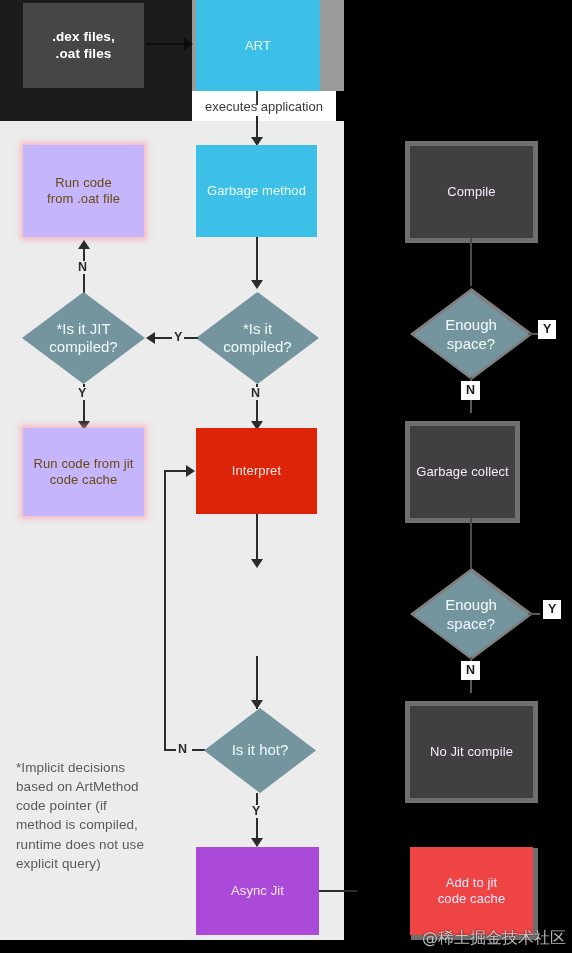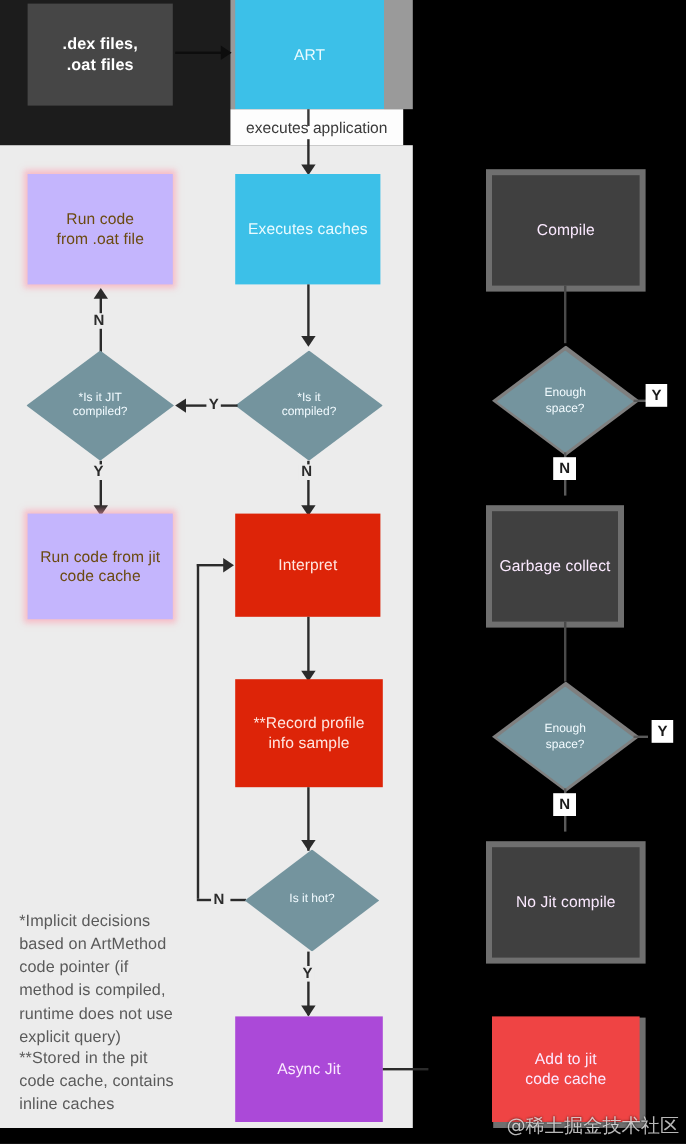--- a/index.html
+++ b/index.html
@@ -114,21 +114,21 @@
   .glow-pink { box-shadow: 0 0 5px 3px rgba(255,150,170,0.55); }
 
   
   .diamond {
     position: absolute;
     display: flex;
     align-items: center;
     justify-content: center;
     text-align: center;
     color: #f2fbff;
-    font-size: 10px;
+    font-size: 15px;
     line-height: 1.22;
     white-space: pre-line;
     background: #74949e;
     clip-path: polygon(50% 0%, 100% 50%, 50% 100%, 0% 50%);
   }
   .diamond-grey {
     background: #74949e;
   }
   .diamond-shadow {
     position: absolute;
@@ -266,21 +266,21 @@
 
   
   
   <div class="node box-orange glow-pink" style="left:23px; top:145px; width:121px; height:92px;">
     <span>Run code
 from .oat file</span>
   </div>
 
   
   <div class="node box-cyan" style="left:196px; top:145px; width:121px; height:92px;">
-    <span>Executes caches</span>
+    <span>Garbage method</span>
   </div>
 
   
   <div class="line-v" style="left:256px; top:237px; height:49px;"></div>
   <div class="arrow-down" style="left:251px; top:280px;"></div>
 
   
   <div class="line-v" style="left:83px; top:248px; height:46px;"></div>
   <div class="arrow-up" style="left:78px; top:240px;"></div>
   <div class="edge-label" style="left:76px; top:261px;">N</div>
@@ -329,24 +329,20 @@
   <div class="arrow-right" style="left:186px; top:465px;"></div>
   <div class="line-h" style="left:164px; top:749px; width:12px;"></div>
   <div class="edge-label" style="left:176px; top:743px;">N</div>
   <div class="line-h" style="left:192px; top:749px; width:13px;"></div>
 
   
   <div class="line-v" style="left:256px; top:514px; height:52px;"></div>
   <div class="arrow-down" style="left:251px; top:559px;"></div>
 
   
-  <div class="node box-red" style="left:196px; top:566px; width:123px; height:90px;">
-    <span>**Record profile
-info sample</span>
-  </div>
 
   
   <div class="line-v" style="left:256px; top:656px; height:53px;"></div>
   <div class="arrow-down" style="left:251px; top:700px;"></div>
 
   
   <div class="diamond diamond-grey" style="left:204px; top:708px; width:112px; height:85px;">
     <span>Is it hot?</span>
   </div>
 
@@ -363,23 +359,20 @@
   
   <div class="line-h" style="left:319px; top:890px; width:38px;"></div>
 
   
   <div class="footnote" style="left:16px; top:758px; width:160px;">*Implicit decisions
 based on ArtMethod
 code pointer (if
 method is compiled,
 runtime does not use
 explicit query)</div>
-  <div class="footnote" style="left:16px; top:872px; width:160px;">**Stored in the pit
-code cache, contains
-inline caches</div>
 
   
   
   <div class="node box-purple-sh" style="left:410px; top:146px; width:123px; height:92px;">
     <span>Compile</span>
   </div>
 
   
   <div class="line-v" style="left:470px; top:238px; height:48px; background:#4a4a4a;"></div>
 

